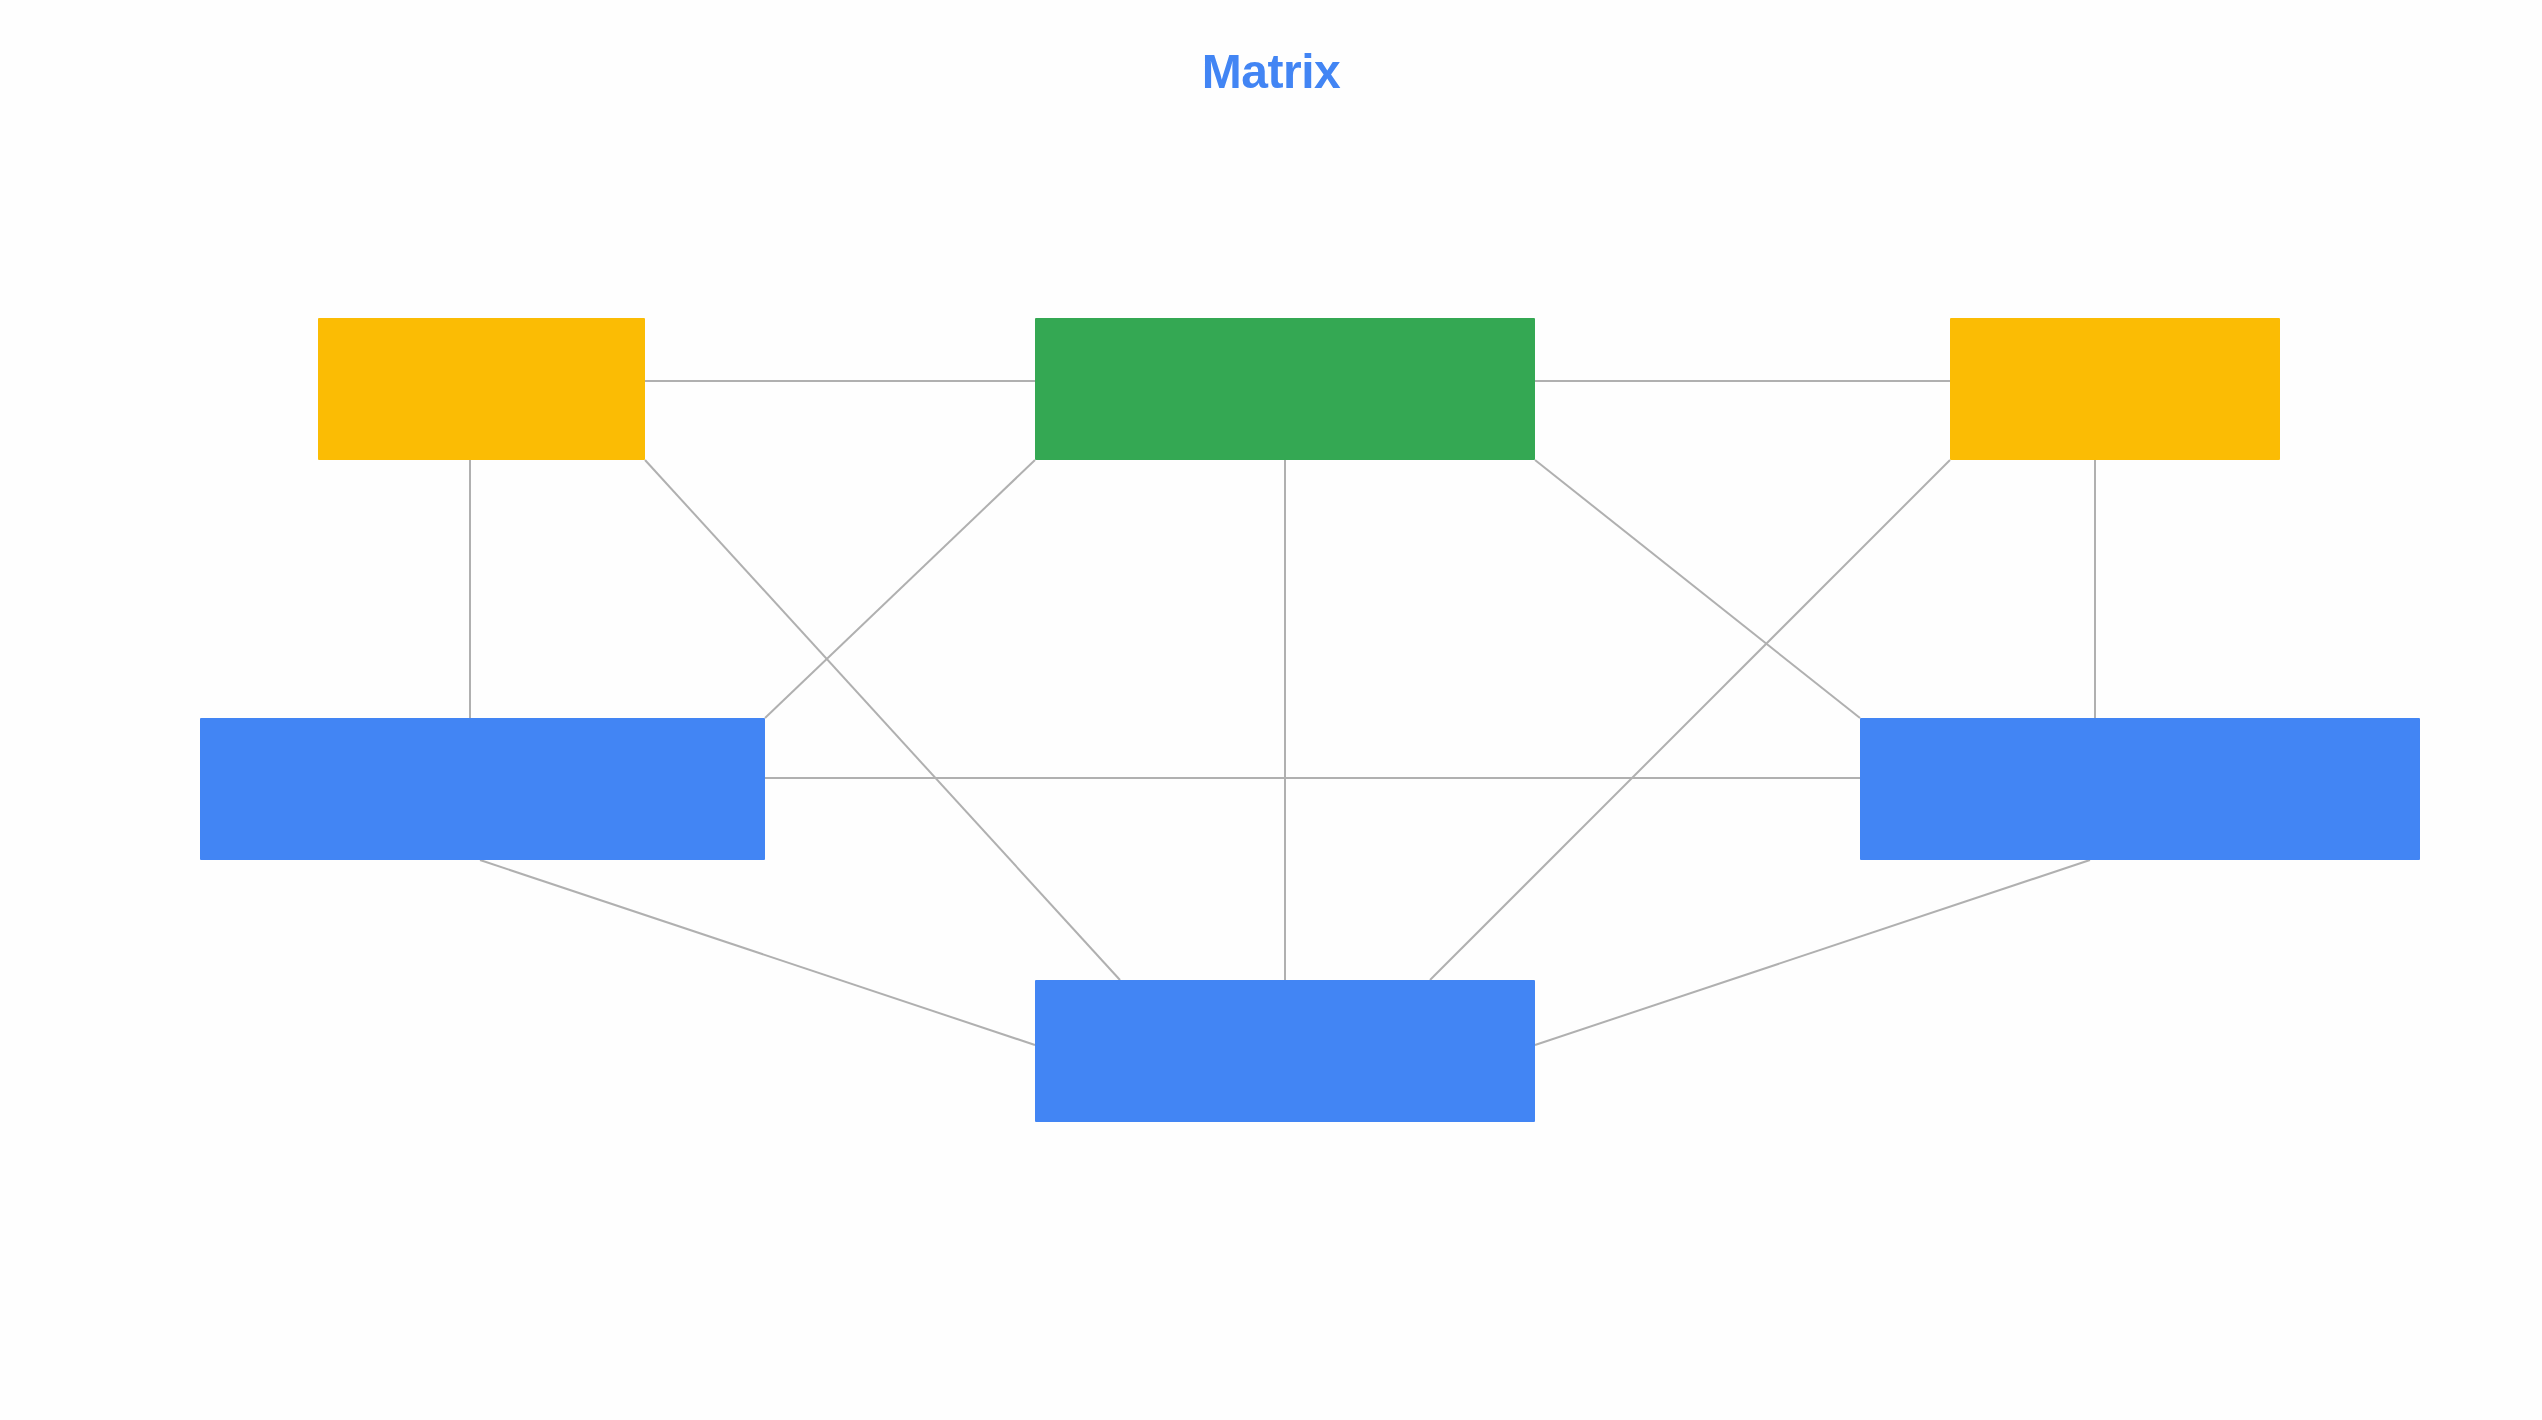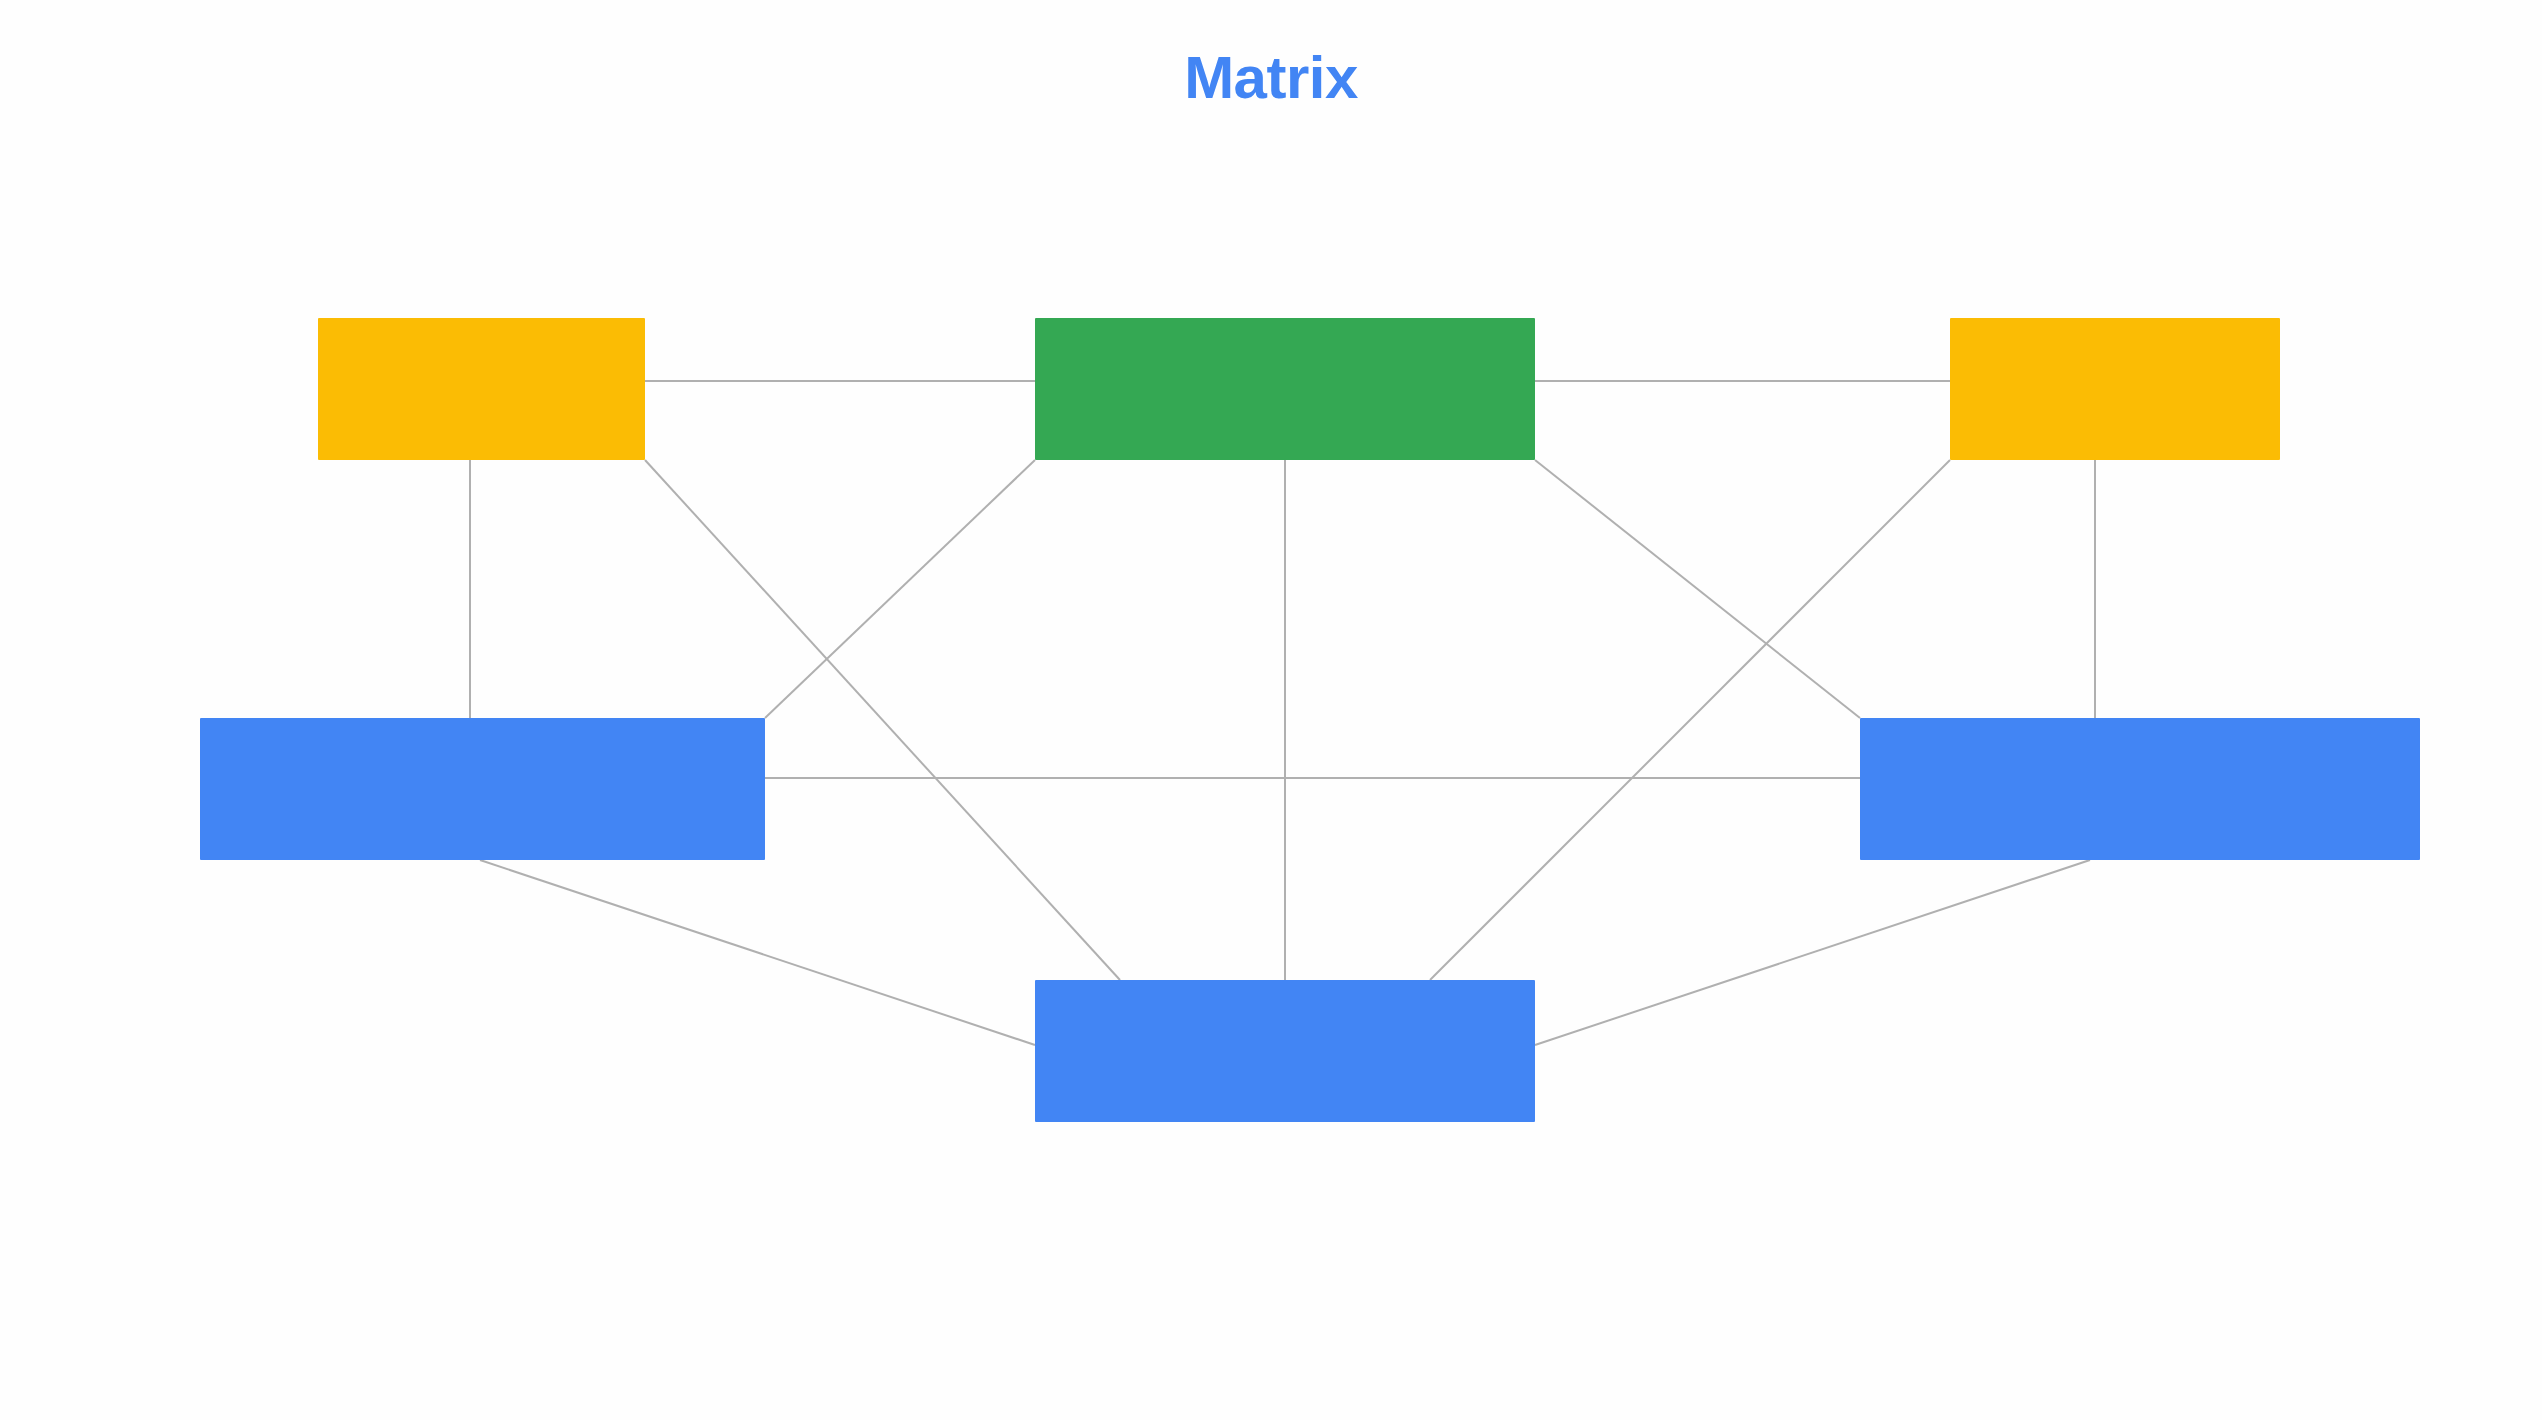--- a/index.html
+++ b/index.html
@@ -18,21 +18,21 @@
     height: 1420px;
     background: #fefefe;
     overflow: hidden;
   }
   #title {
     position: absolute;
     left: 0;
     top: 48px;
     width: 2542px;
     text-align: center;
-    font-size: 60px;
+    font-size: 48px;
     font-weight: bold;
     letter-spacing: -0.5px;
     color: #4285f4;
     line-height: 1.0;
     user-select: none;
   }
   #edge-layer {
     position: absolute;
     left: 0;
     top: 0;

